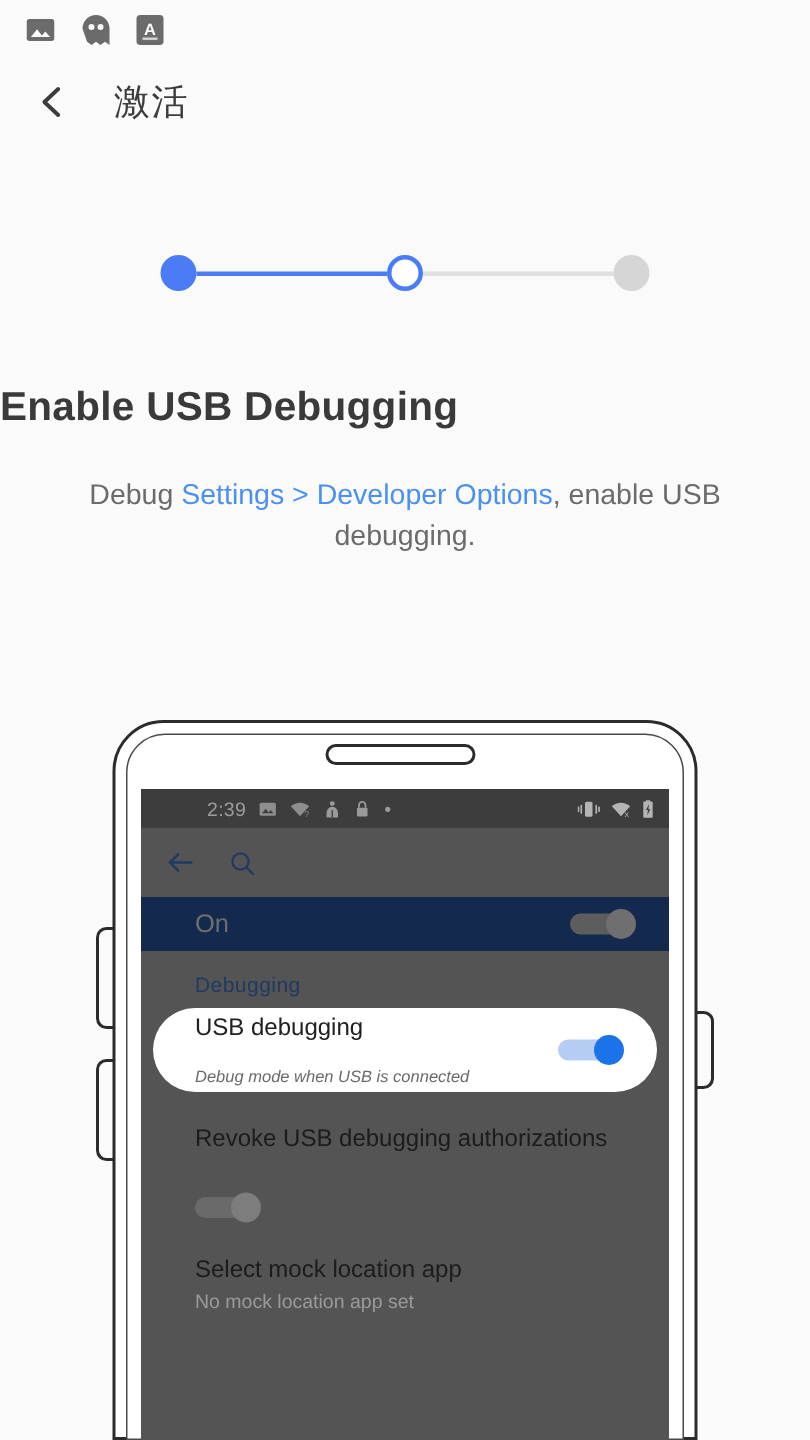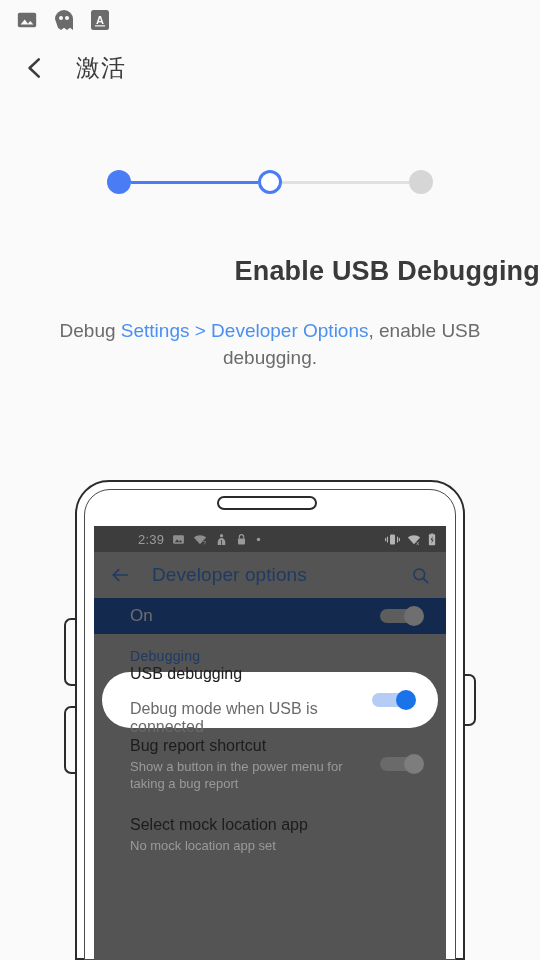--- a/index.html
+++ b/index.html
@@ -47,21 +47,21 @@
     width:24px; height:24px; background:#ffffff;
     border:3px solid #4a7cf5;
   }
   .dot.todo{ width:24px; height:24px; background:#d6d6d6; }
   .bar{ height:3px; width:127px; }
   .bar.done{ background:#4a7cf5; }
   .bar.todo{ background:#e0e0e0; }
 
   
   .headline{
-    margin-top:62px; text-align:right;
+    margin-top:62px; text-align:left;
     font-size:27px; font-weight:bold; color:#3a3a3a;
     letter-spacing:.2px;
   }
   .subtext{
     margin-top:31px; padding:0 48px;
     text-align:center; font-size:19px; line-height:1.42;
     color:#6b6b6b;
   }
   .subtext .lnk{ color:#4a90f0; cursor:pointer; }
 
@@ -156,21 +156,21 @@
   .sect-head{
     padding:14px 0 8px 36px;
     font-size:14px; color:#1f3a63; letter-spacing:.3px;
   }
   .hl-card{
     margin:0 8px; background:#ffffff; border-radius:28px;
     height:56px; display:flex; align-items:center;
     justify-content:space-between; padding:0 22px 0 28px;
   }
   .hl-title{ font-size:16px; color:#202020; line-height:1.25; }
-  .hl-sub{ font-size:16px; color:#6a6a6a; margin-top:16px; }
+  .hl-sub{ font-size:11px; color:#6a6a6a; margin-top:16px;font-style:italic; }
   .row{
     padding:15px 22px 15px 36px;
     display:flex; align-items:center; justify-content:space-between;
     gap:12px;
   }
   .row-title{ font-size:16px; color:#1c1c1c; line-height:1.2; }
   .row-sub{ font-size:13px; color:#9a9a9a; margin-top:4px; line-height:1.3; }
   .row-texts{ flex:1; }
 </style>
 </head>
@@ -268,21 +268,20 @@
             <path d="M8.2 5 L4.6 12 L6.9 12 L6.1 18 L9.8 11 L7.4 11 Z" fill="#3d3d3d"></path>
           </svg>
         </div>
       </div>
 
       <div class="p-appbar">
         <svg width="20" height="20" viewBox="0 0 24 24">
           <line x1="21" y1="12" x2="4" y2="12" stroke="#1f3a63" stroke-width="2" stroke-linecap="round"></line>
           <polyline points="10.5,5.5 4,12 10.5,18.5" fill="none" stroke="#1f3a63" stroke-width="2" stroke-linecap="round" stroke-linejoin="round"></polyline>
         </svg>
-        <div class="p-appbar-title">Developer options</div>
         <svg width="19" height="19" viewBox="0 0 24 24">
           <circle cx="10.5" cy="10.5" r="6.8" fill="none" stroke="#1f3a63" stroke-width="1.9"></circle>
           <line x1="15.6" y1="15.6" x2="21" y2="21" stroke="#1f3a63" stroke-width="1.9" stroke-linecap="round"></line>
         </svg>
       </div>
 
       <div class="on-row">
         <span class="on-label">On</span>
         <span class="sw off-dim">
           <span class="track"></span>
@@ -297,26 +296,27 @@
           <div>
             <div class="hl-title">USB debugging</div>
             <div class="hl-sub">Debug mode when USB is connected</div>
           </div>
           <span class="sw on-blue">
             <span class="track"></span>
             <span class="knob"></span>
           </span>
         </div>
 
+        <div class="row" style="padding-top:22px;padding-bottom:18px;">
+          <div class="row-texts">
+            <div class="row-title">Revoke USB debugging authorizations</div>
+          </div>
+        </div>
 
         <div class="row" style="padding-top:8px;padding-bottom:10px;">
-          <div class="row-texts">
-            <div class="row-title">Bug report shortcut</div>
-            <div class="row-sub">Show a button in the power menu for taking a bug report</div>
-          </div>
           <span class="sw off-grey">
             <span class="track"></span>
             <span class="knob"></span>
           </span>
         </div>
 
         <div class="row" style="padding-top:12px;">
           <div class="row-texts">
             <div class="row-title">Select mock location app</div>
             <div class="row-sub">No mock location app set</div>

